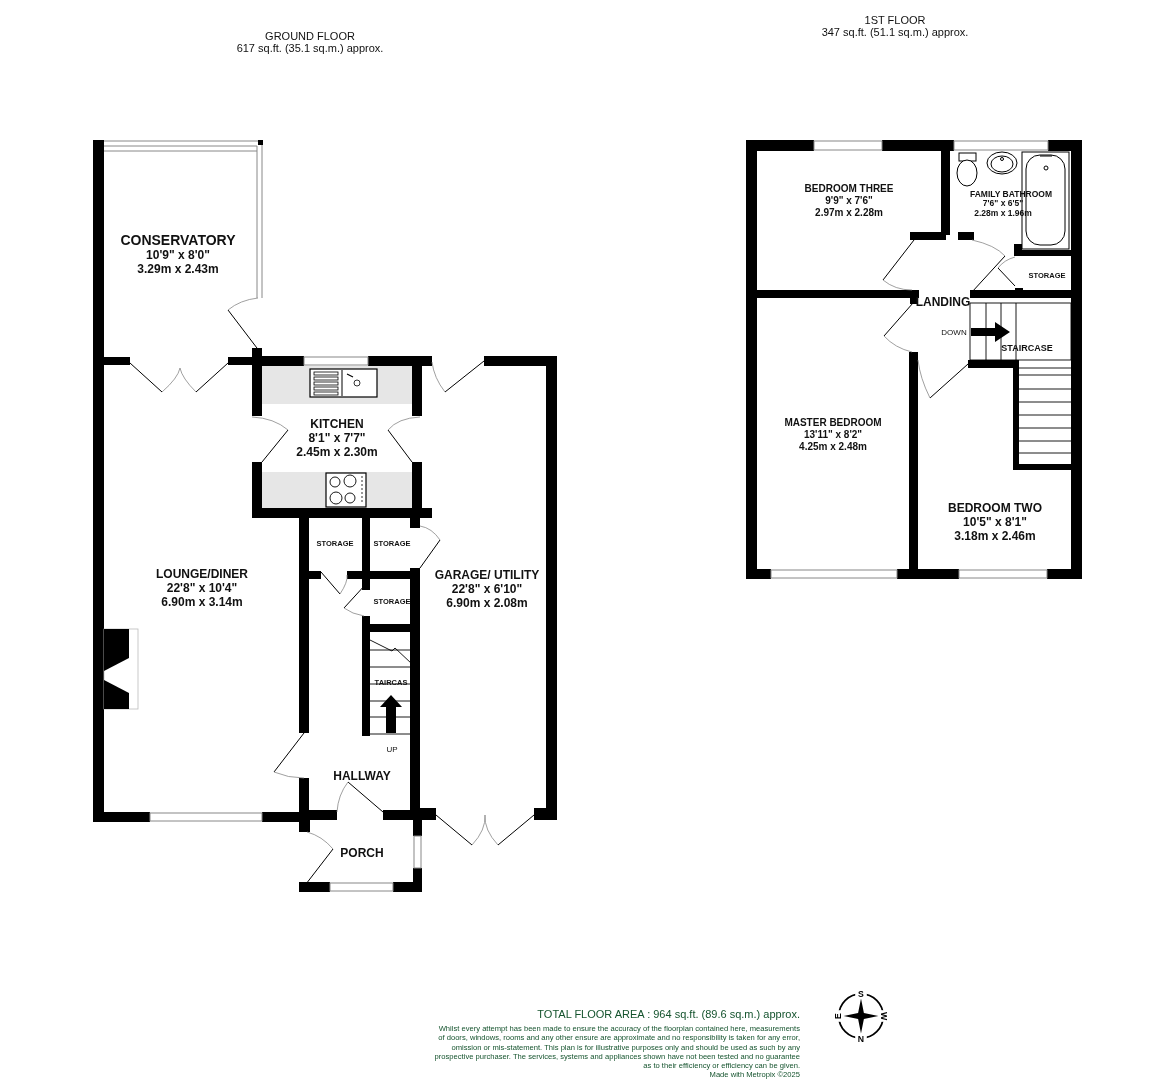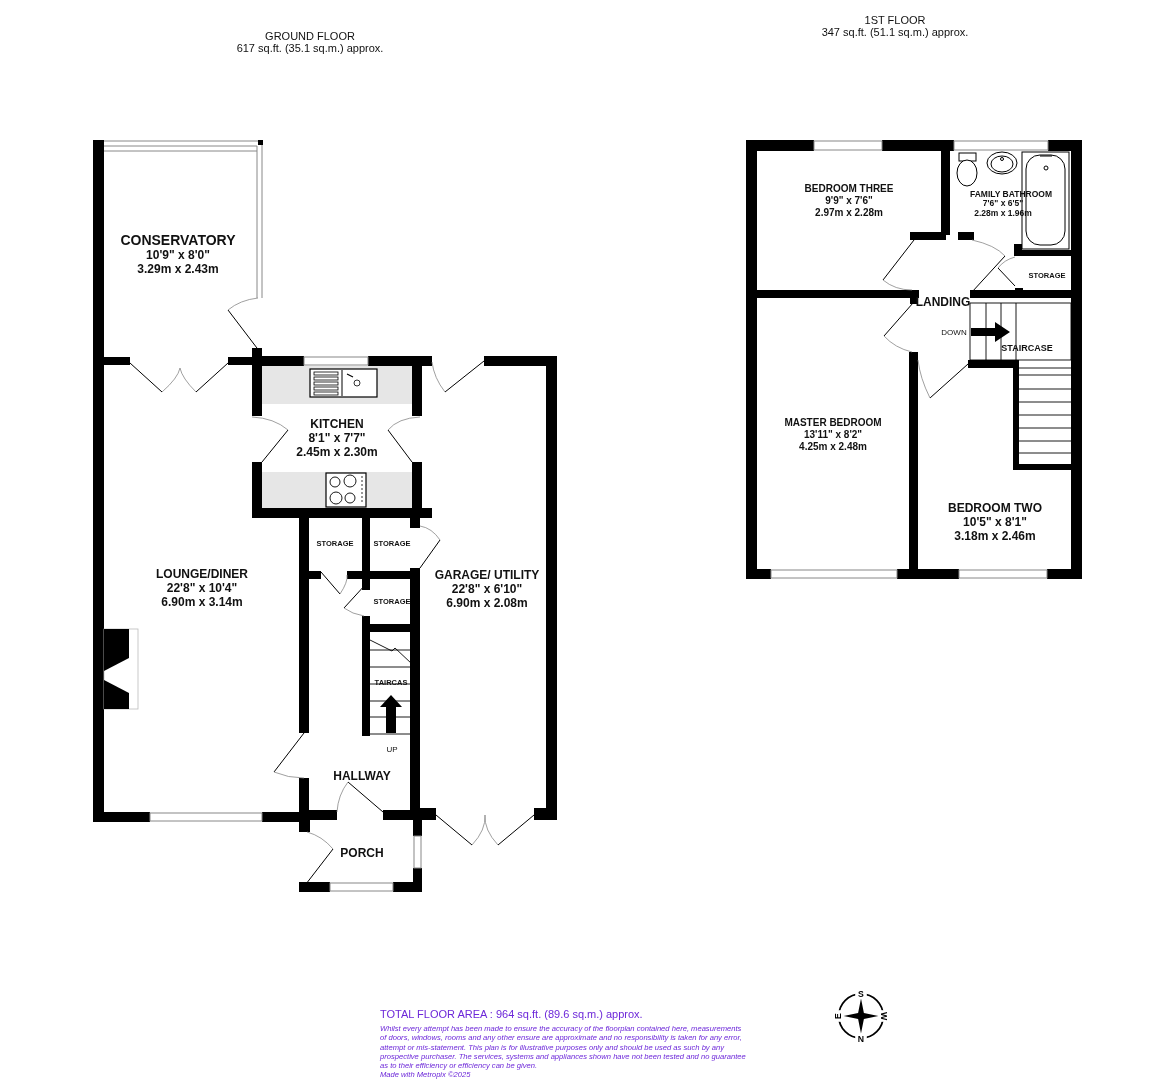--- a/index.html
+++ b/index.html
@@ -6,23 +6,23 @@
   body { width:1174px; height:1080px; position:relative; overflow:hidden; font-family:"Liberation Sans", sans-serif; color:#000; }
   .floor-header { position:absolute; text-align:center; font-size:11px; line-height:12px; color:#111; }
   .floor-header .title { display:block; }
   #plan { position:absolute; left:0; top:0; }
   .rl { font-family:"Liberation Sans", sans-serif; font-weight:bold; fill:#111; text-anchor:middle; }
   .rl-big { font-size:14px; }
   .rl-mid { font-size:12px; }
   .rl-small { font-size:10px; }
   .rl-tiny { font-size:7.5px; }
   .rl-norm { font-family:"Liberation Sans", sans-serif; font-weight:normal; fill:#111; text-anchor:middle; font-size:8px; }
-  .footer { position:absolute; left:380px; top:1008px; width:420px; text-align:left; color:#6d28d9; }
+  .footer { position:absolute; left:380px; top:1008px; width:420px; text-align:right; color:#14532d; }
   .footer .total { font-size:11px; line-height:13px; }
-  .footer .disclaimer { font-size:7.6px; line-height:9.3px; margin-top:3px;font-style:italic; }
+  .footer .disclaimer { font-size:7.6px; line-height:9.3px; margin-top:3px; }
   .compass { position:absolute; left:832px; top:987px; width:58px; height:58px; }
 </style>
 </head>
 <body>
 
 <div class="floor-header" style="left:200px; top:30px; width:220px;">
   <span class="title">GROUND FLOOR</span>
   <span>617 sq.ft. (35.1 sq.m.) approx.</span>
 </div>
 <div class="floor-header" style="left:790px; top:14px; width:210px;">
@@ -316,21 +316,21 @@
     <text class="rl" style="font-size:9px" x="1027" y="351">STAIRCASE</text>
     <text class="rl-norm" x="954" y="335">DOWN</text>
   </g>
 </svg>
 
 <div class="footer">
   <div class="total">TOTAL FLOOR AREA : 964 sq.ft. (89.6 sq.m.) approx.</div>
   <div class="disclaimer">
     <div>Whilst every attempt has been made to ensure the accuracy of the floorplan contained here, measurements</div>
     <div>of doors, windows, rooms and any other ensure are approximate and no responsibility is taken for any error,</div>
-    <div>attempt or mis-statement. This plan is for illustrative purposes only and should be used as such by any</div>
+    <div>omission or mis-statement. This plan is for illustrative purposes only and should be used as such by any</div>
     <div>prospective purchaser. The services, systems and appliances shown have not been tested and no guarantee</div>
     <div>as to their efficiency or efficiency can be given.</div>
     <div>Made with Metropix ©2025</div>
   </div>
 </div>
 
 <svg class="compass" viewBox="0 0 60 60">
   <circle cx="30" cy="30" r="23" fill="none" stroke="#000" stroke-width="1.8"></circle>
   <rect x="24" y="1" width="12" height="10" fill="#fff"></rect>
   <rect x="24" y="49" width="12" height="10" fill="#fff"></rect>

